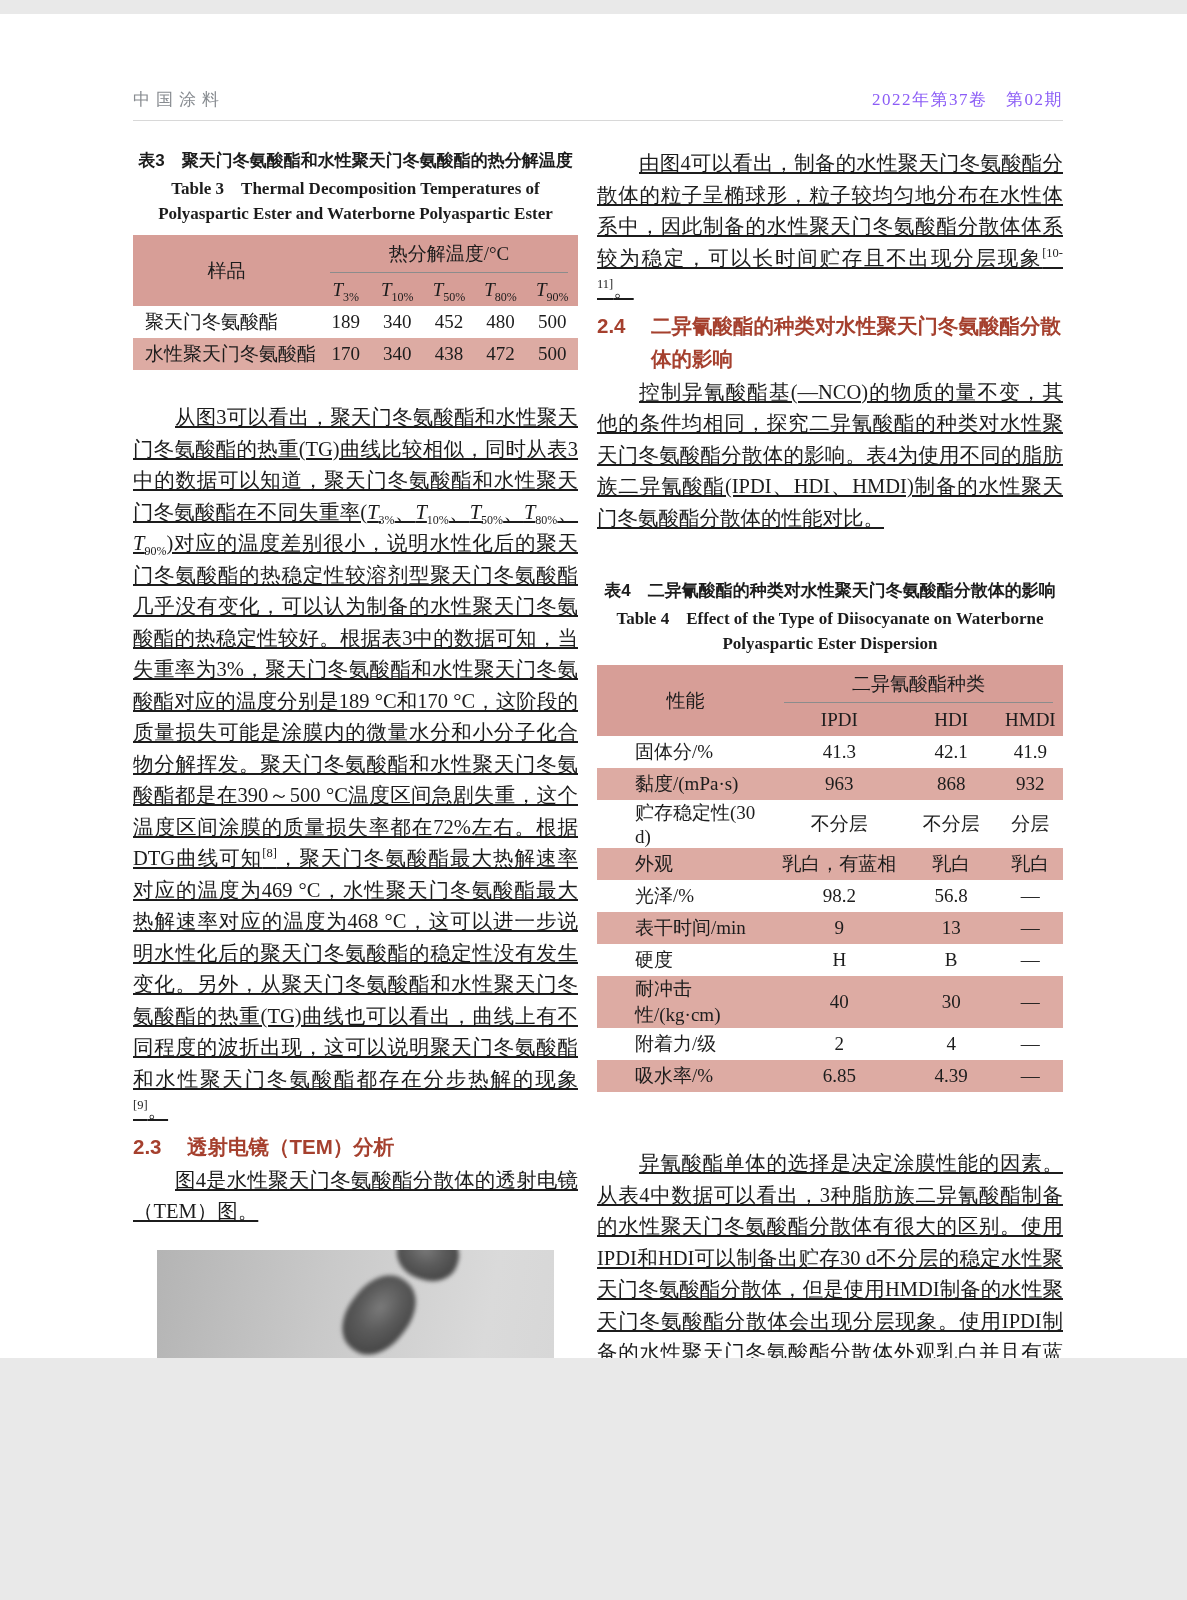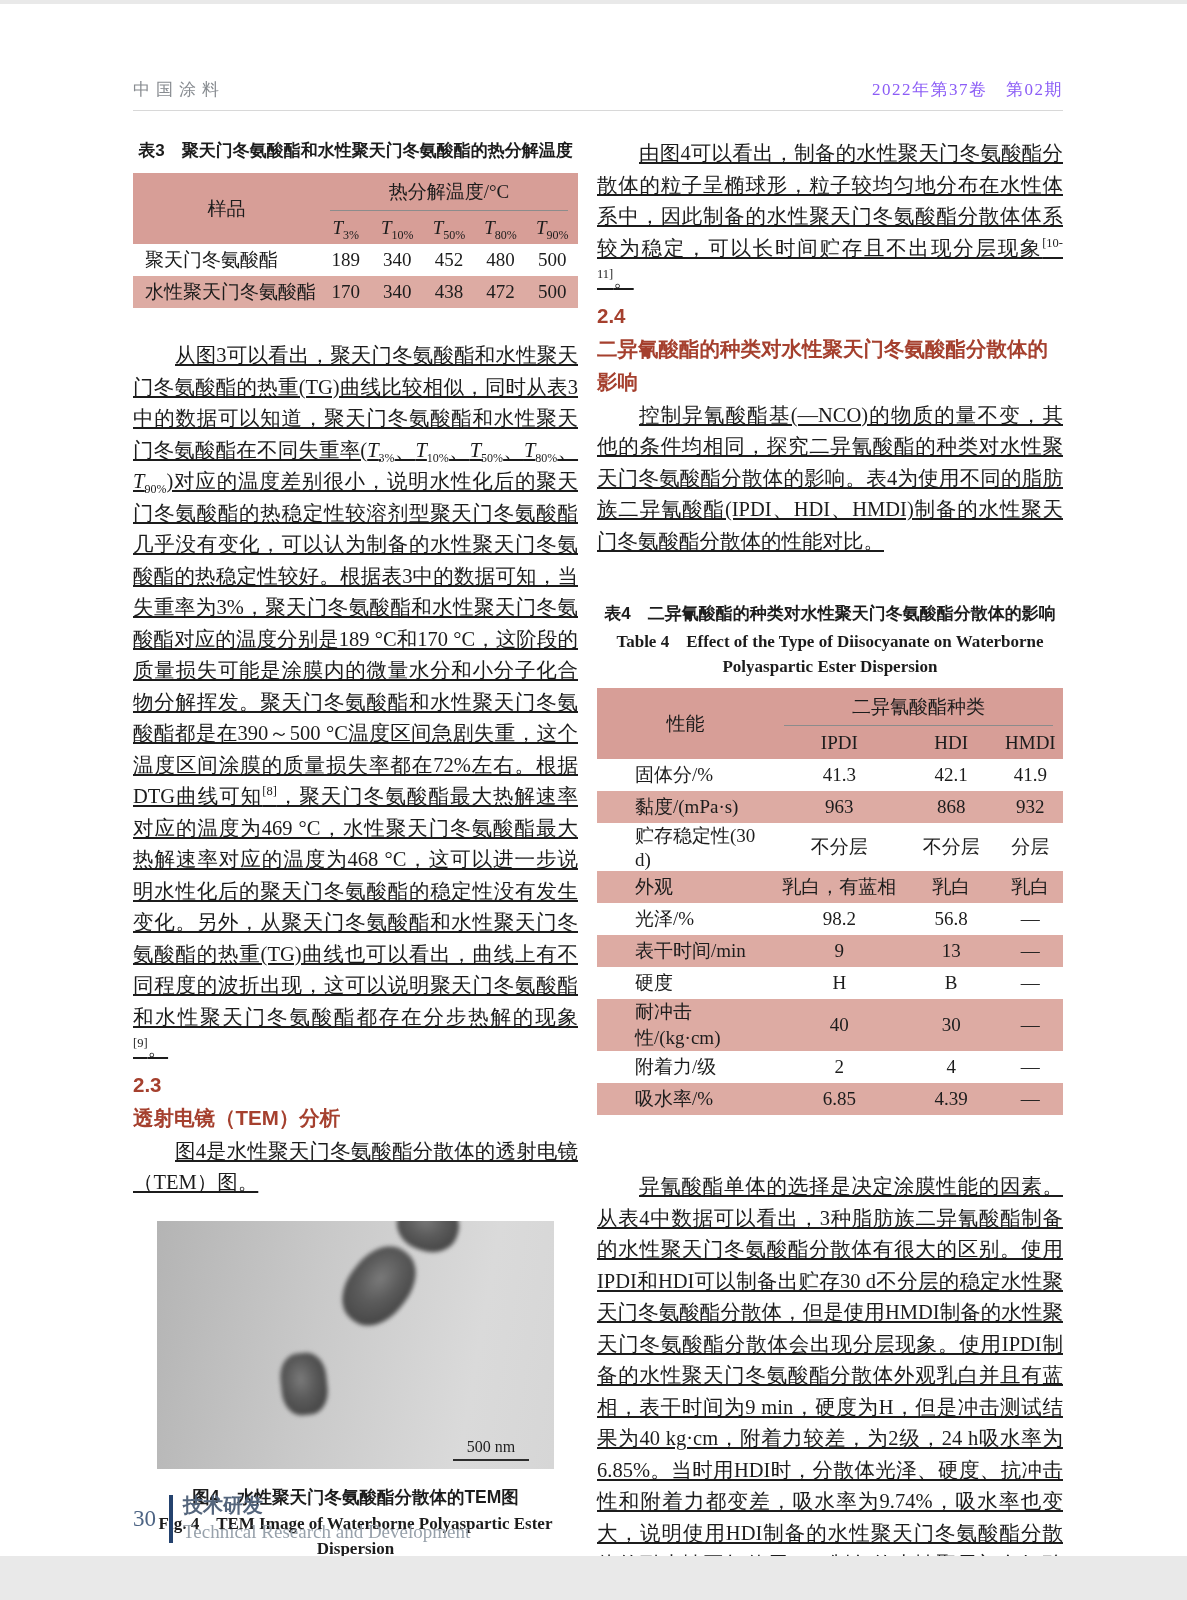--- a/index.html
+++ b/index.html
@@ -5,21 +5,21 @@
   :root{
     --pink-header:#d79e97;
     --pink-row:#ddaba3;
     --heading-red:#a5402e;
     --footer-blue:#4d6484;
     --footer-bar:#24426e;
   }
   *{box-sizing:border-box;}
   html,body{margin:0;padding:0;background:#e9e9e9;}
   .page{
-    position:relative;width:1187px;height:1552px;margin:4px auto;background:#ffffff;
+    position:relative;width:1187px;height:1344px;margin:14px auto;background:#ffffff;
     font-family:"Liberation Serif","DejaVu Serif",serif;color:#1c1c1c;overflow:hidden;
   }
   
   .hdr{
     position:absolute;left:133px;right:124px;top:74px;
     display:flex;justify-content:space-between;align-items:flex-end;
     padding-bottom:9px;border-bottom:1px solid #d8d8d8;font-size:17px;
   }
   .hdr .journal{color:#878b90;letter-spacing:6px;}
   .hdr .issue{color:#8b5cf6;letter-spacing:1.5px;}
@@ -48,21 +48,21 @@
   .t4 tbody .lbl{text-align:left;padding-left:38px;}
   sub{font-size:12px;line-height:0;}
   sup{font-size:12.5px;line-height:0;}
   .tvar{font-style:italic;font-family:"Liberation Serif","DejaVu Serif",serif;}
   
   .body{font-size:20.5px;line-height:31.5px;text-align:justify;margin:0;}
   .indent{text-indent:2.05em;text-decoration:underline;}
   .p-after-table{margin-top:32px;}
   .sec{
     display:flex;font-family:"Liberation Sans","DejaVu Sans",sans-serif;font-weight:bold;
-    color:var(--heading-red);font-size:20.5px;line-height:33px;margin:3px 0 2px;flex-direction:column;
+    color:var(--heading-red);font-size:20.5px;line-height:33px;margin:3px 0 2px;
   }
   .sec .num{flex:none;width:54px;}
   .sec .t{flex:1;}
   
   .fig{margin:22px auto 0;width:397px;}
   .tem{position:relative;width:397px;height:248px;overflow:hidden;
        background:linear-gradient(100deg,#b4b4b4 0%,#c9c9c9 40%,#dadada 78%,#d6d6d6 100%);}
   .particle{position:absolute;border-radius:46%;filter:blur(2px);
        background:radial-gradient(ellipse at 44% 42%,#7a7a7a 0%,#5b5b5b 38%,#474747 74%,#606060 100%);}
   .pt1{width:62px;height:52px;left:240px;top:-22px;transform:rotate(18deg);}
@@ -92,20 +92,21 @@
   <div class="hdr">
     <span class="journal">中国涂料</span>
     <span class="issue">2022年第37卷　第02期</span>
   </div>
 
   <div class="cols">
 
     <div class="col left">
 
       <div class="tbl-title-zh">表3　聚天门冬氨酸酯和水性聚天门冬氨酸酯的热分解温度</div>
+      <div class="tbl-title-en">Table 3　Thermal Decomposition Temperatures of Polyaspartic Ester and Waterborne Polyaspartic Ester</div>
 
       <table class="t3">
         <colgroup>
           <col style="width:42%">
             <col style="width:11.6%">
             <col style="width:11.6%">
           <col style="width:11.6%">
             <col style="width:11.6%">
             <col style="width:11.6%">
         </colgroup>

